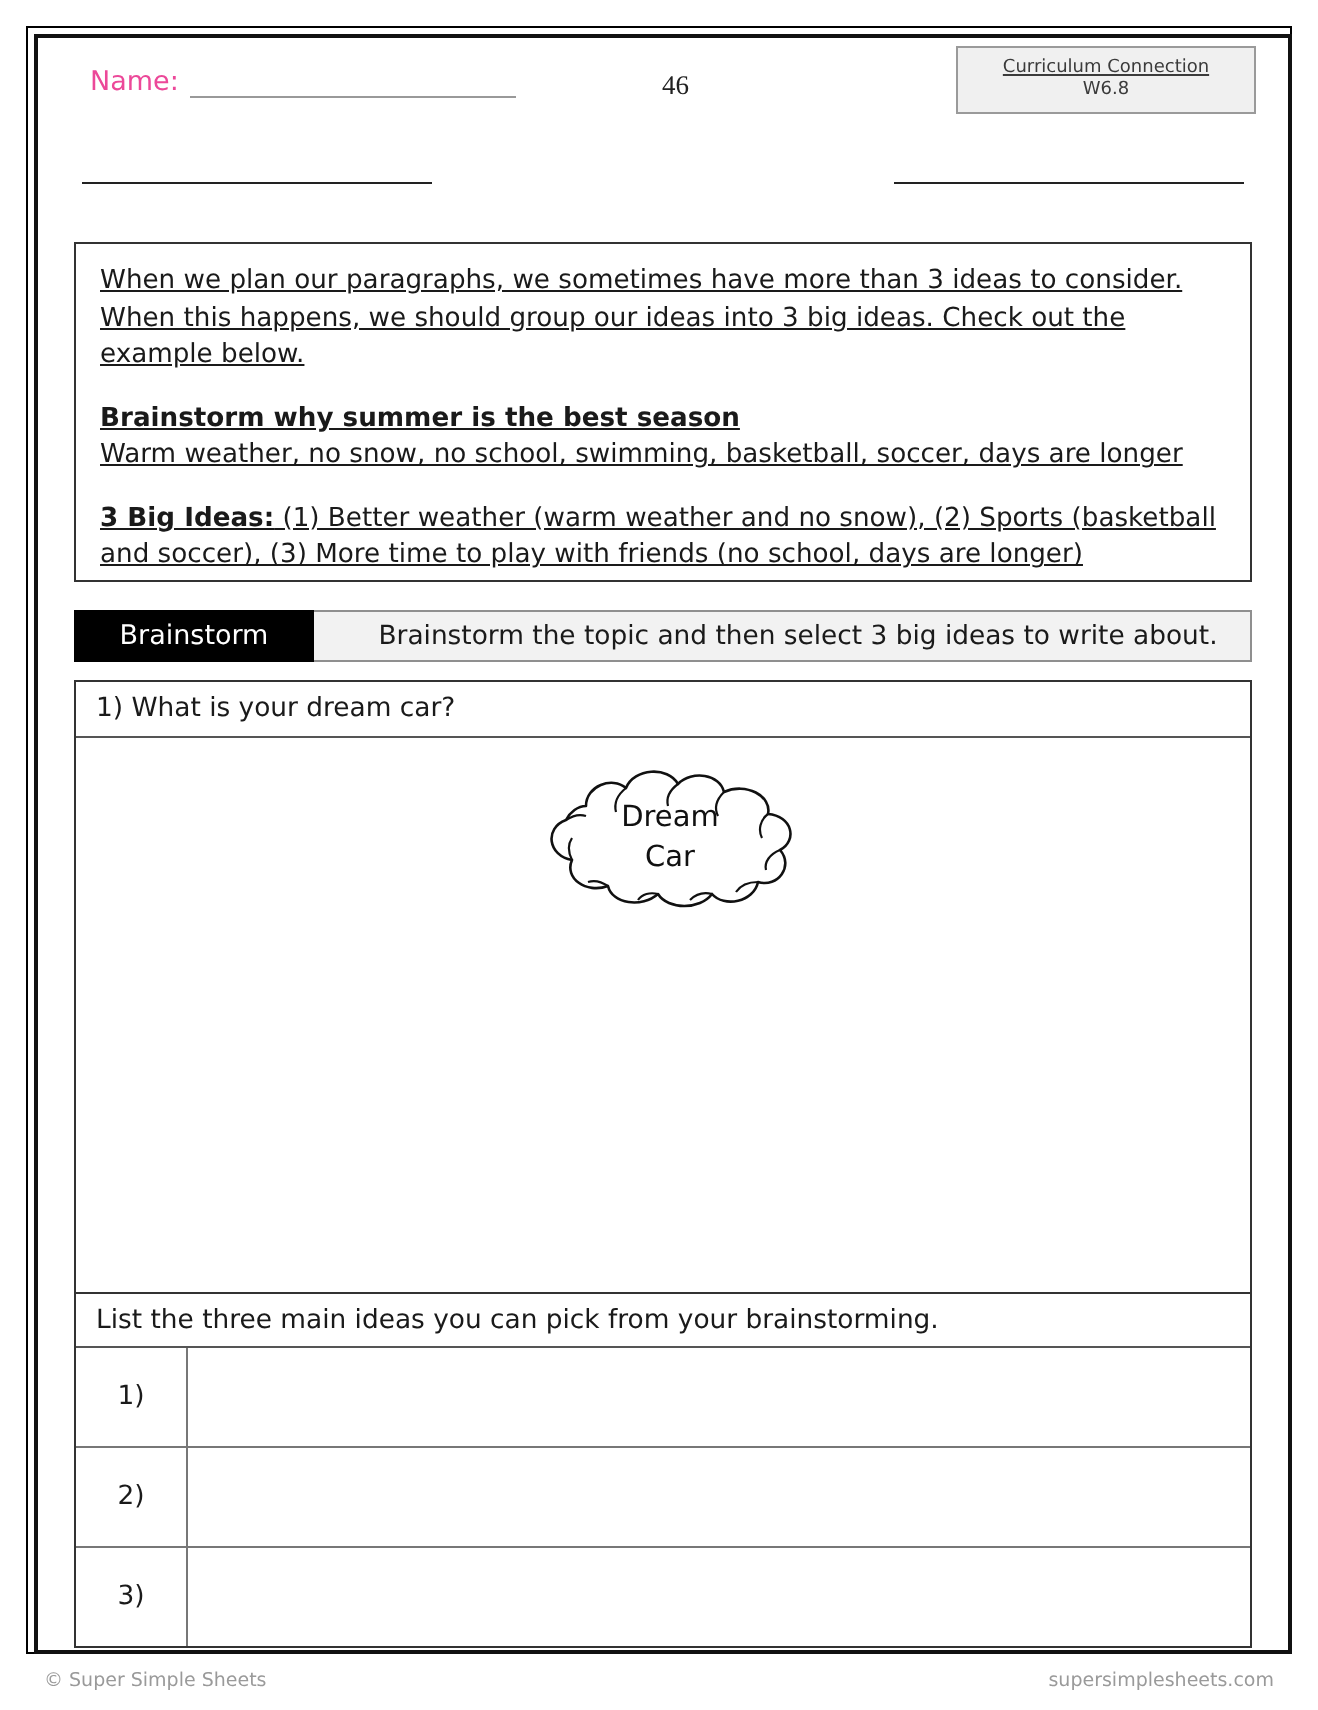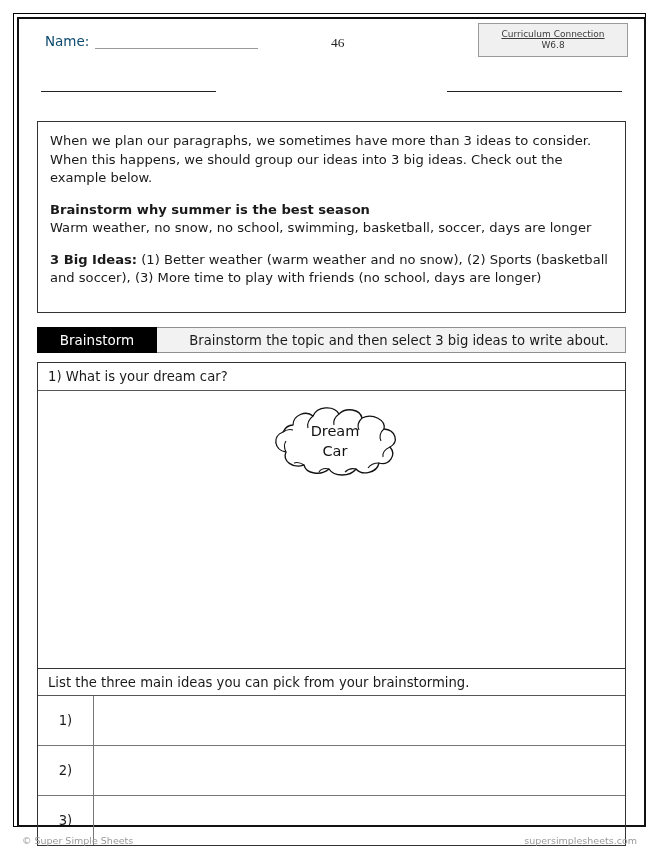--- a/index.html
+++ b/index.html
@@ -54,21 +54,21 @@
   .name-block {
     position: absolute;
     left: 14px;
     top: 16px;
     display: flex;
     align-items: flex-end;
     gap: 6px;
   }
   .name-label {
     font-size: 13.5px;
-    color: #0c4a6e;
+    color: #ec4899;
     line-height: 1;
   }
   .name-rule {
     width: 163px;
     border-bottom: 1.5px solid #999;
     height: 12px;
   }
   .page-number {
     position: absolute;
     left: 300px;
@@ -130,22 +130,23 @@
     font-weight: bold;
     font-family: "Liberation Sans", sans-serif;
     letter-spacing: 0.2px;
     color: #000;
   }
 
   
   .intro-box {
     margin: 8px 6px 0 6px;
     border: 1.5px solid #333;
-    padding: 10px 12px 24px 12px;
-    box-sizing: border-box;
+    padding: 10px 12px 2px 12px;
+    box-sizing: border-box;
+    text-decoration: underline;
   }
   .intro-p {
     font-size: 13.1px;
     line-height: 1.42;
     color: #1a1a1a;
     margin: 0;
   }
   .intro-gap { height: 13px; }
   .intro-strong {
     font-weight: bold;

